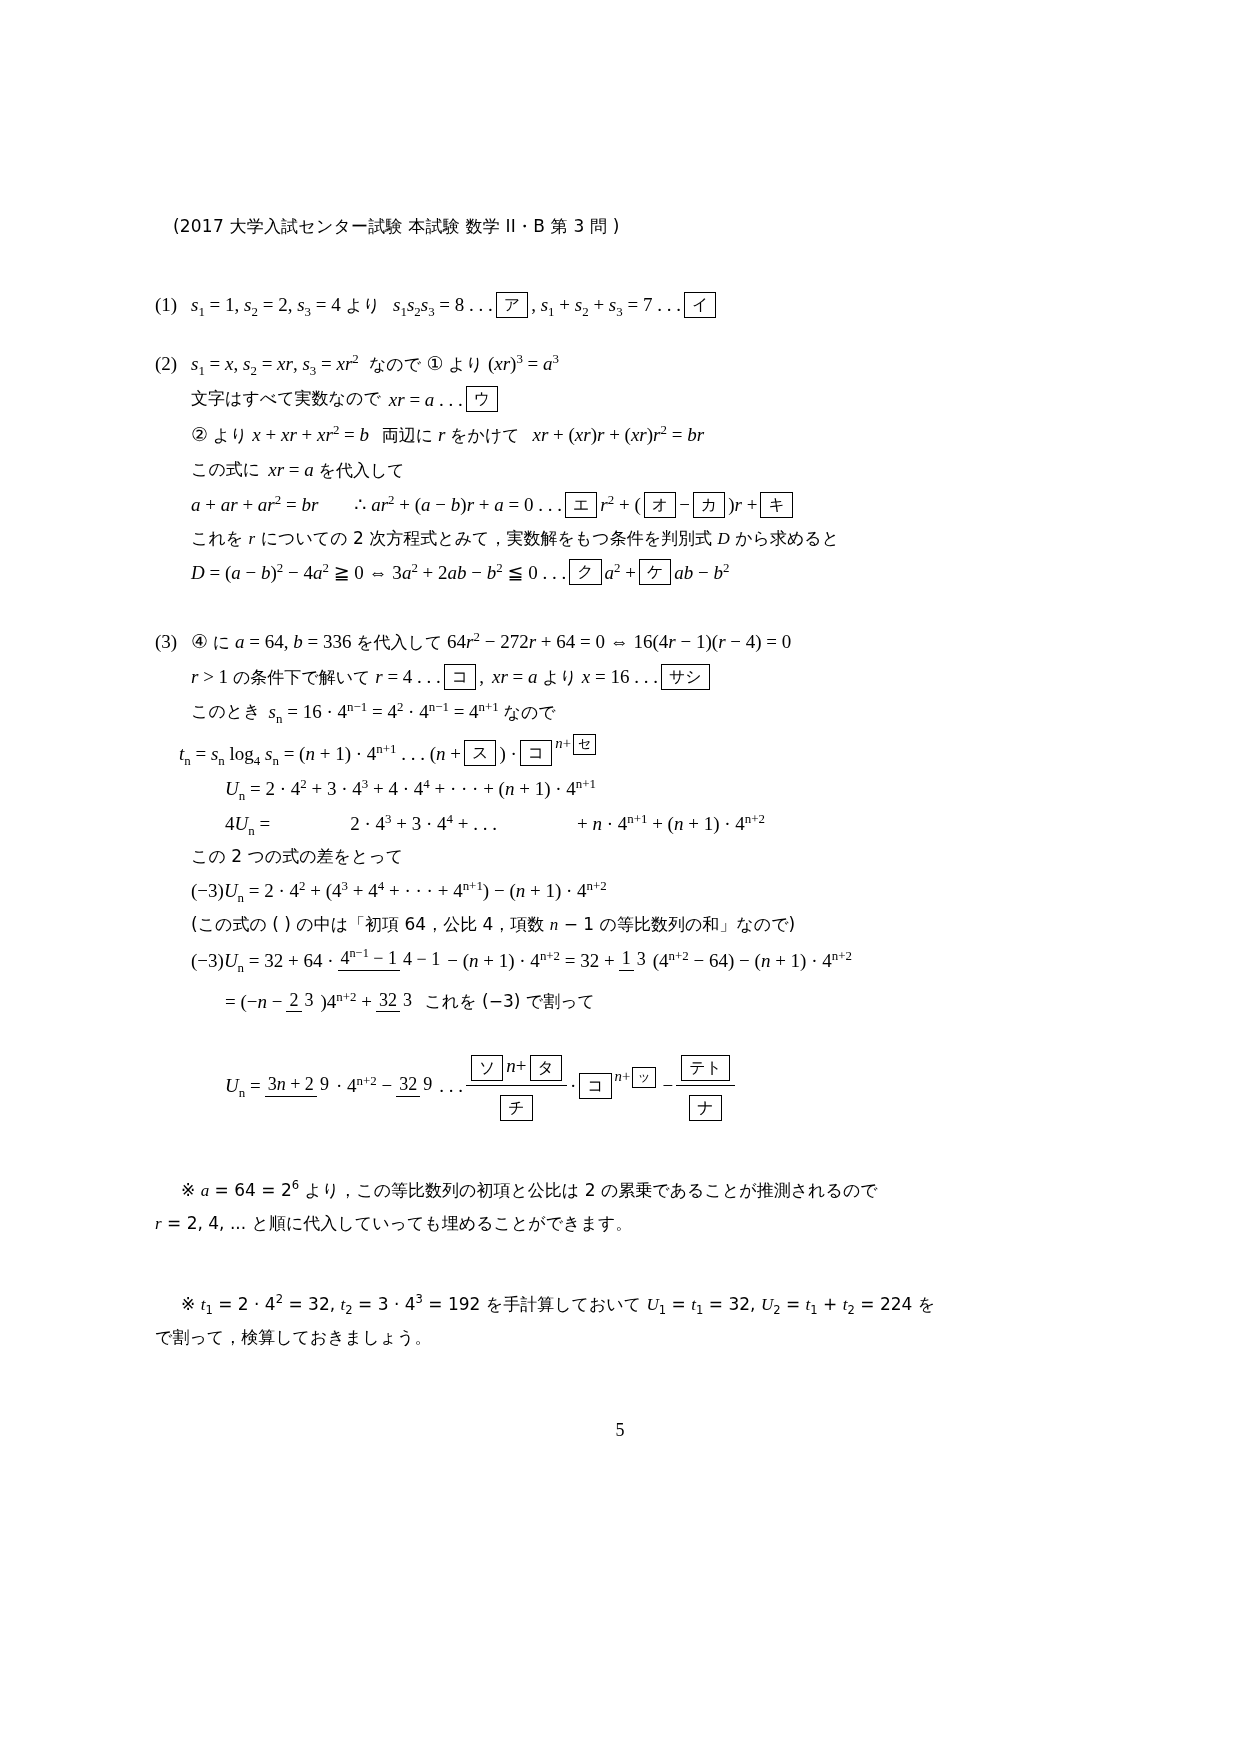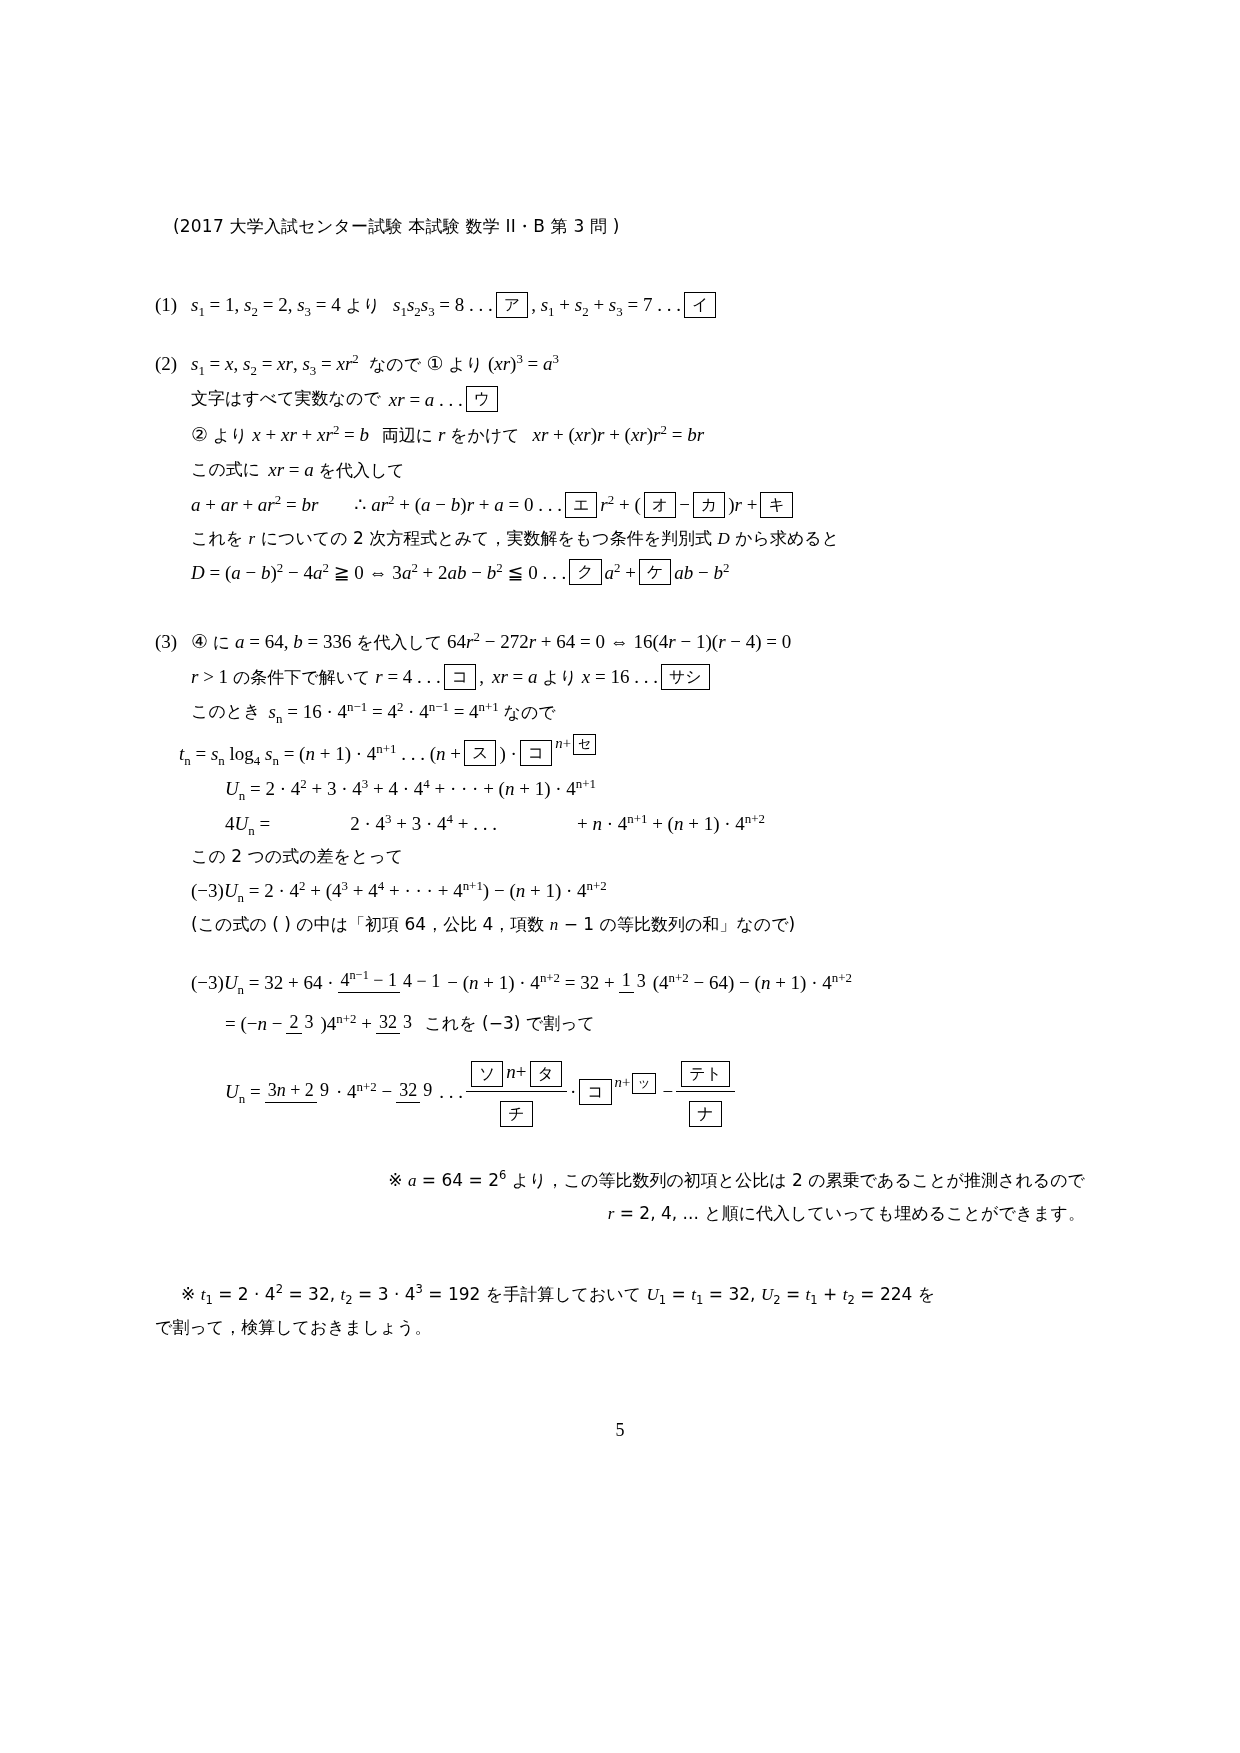--- a/index.html
+++ b/index.html
@@ -96,21 +96,21 @@
     position: relative;
     top: -1px;
   }
   .frac .num { padding: 0 3px; border-bottom: 1.2px solid #000; line-height: 1.25; }
   .frac .den { padding: 0 3px; line-height: 1.25; }
   .fracbox {
     display: inline-flex;
     flex-direction: column;
     align-items: center;
     vertical-align: middle;
-    margin: 0 3px;
+    margin: 16px 3px;
   }
   .fracbox .num { padding: 1px 2px 3px 2px; border-bottom: 1.3px solid #000; }
   .fracbox .den { padding: 3px 2px 1px 2px; }
   .note {
     font-family: "DejaVu Sans", sans-serif;
     font-size: 17px;
     line-height: 1.9;
     margin-top: 30px;
   }
   .note .mi { font-family: "Liberation Serif", serif; font-style: italic; }
@@ -252,21 +252,21 @@
         <span class="jp">この 2 つの式の差をとって</span>
       </div>
       <div class="row indent">
         <span>
           (−3)<span class="mi">U</span><sub class="e">n</sub> = 2 · 4<sup class="e">2</sup> + (4<sup class="e">3</sup> + 4<sup class="e">4</sup> + · · · + 4<sup class="e">n+1</sup>) − (<span class="mi">n</span> + 1) · 4<sup class="e">n+2</sup>
         </span>
       </div>
       <div class="row indent">
         <span class="jp">(この式の ( ) の中は「初項 64，公比 4，項数 <span class="mi">n</span> − 1 の等比数列の和」なので)</span>
       </div>
-      <div class="row indent" style="margin-top:26px;">
+      <div class="row indent" style="margin-top:4px;">
         <span>
           (−3)<span class="mi">U</span><sub class="e">n</sub> = 32 + 64 ·
         </span>
         <span class="frac">
           <span class="num">4<sup class="e">n−1</sup> − 1</span>
           <span class="den">4 − 1</span>
         </span>
         <span>
           − (<span class="mi">n</span> + 1) · 4<sup class="e">n+2</sup> = 32 +
         </span>
@@ -321,21 +321,21 @@
           <span class="num">
             <span class="box">テト</span>
           </span>
           <span class="den">
             <span class="box">ナ</span>
           </span>
         </span>
       </div>
     </div>
 
-    <div class="note" style="margin-top:34px;text-align:right;">
+    <div class="note" style="margin-top:34px;">
       <div class="note-ind">
         ※ <span class="mi">a</span> = 64 = 2<sup class="e">6</sup> より，この等比数列の初項と公比は 2 の累乗であることが推測されるので
       </div>
       <div>
         <span class="mi">r</span> = 2, 4, ... と順に代入していっても埋めることができます。
       </div>
     </div>
 
     <div class="note" style="margin-top:48px;">
       <div class="note-ind">

